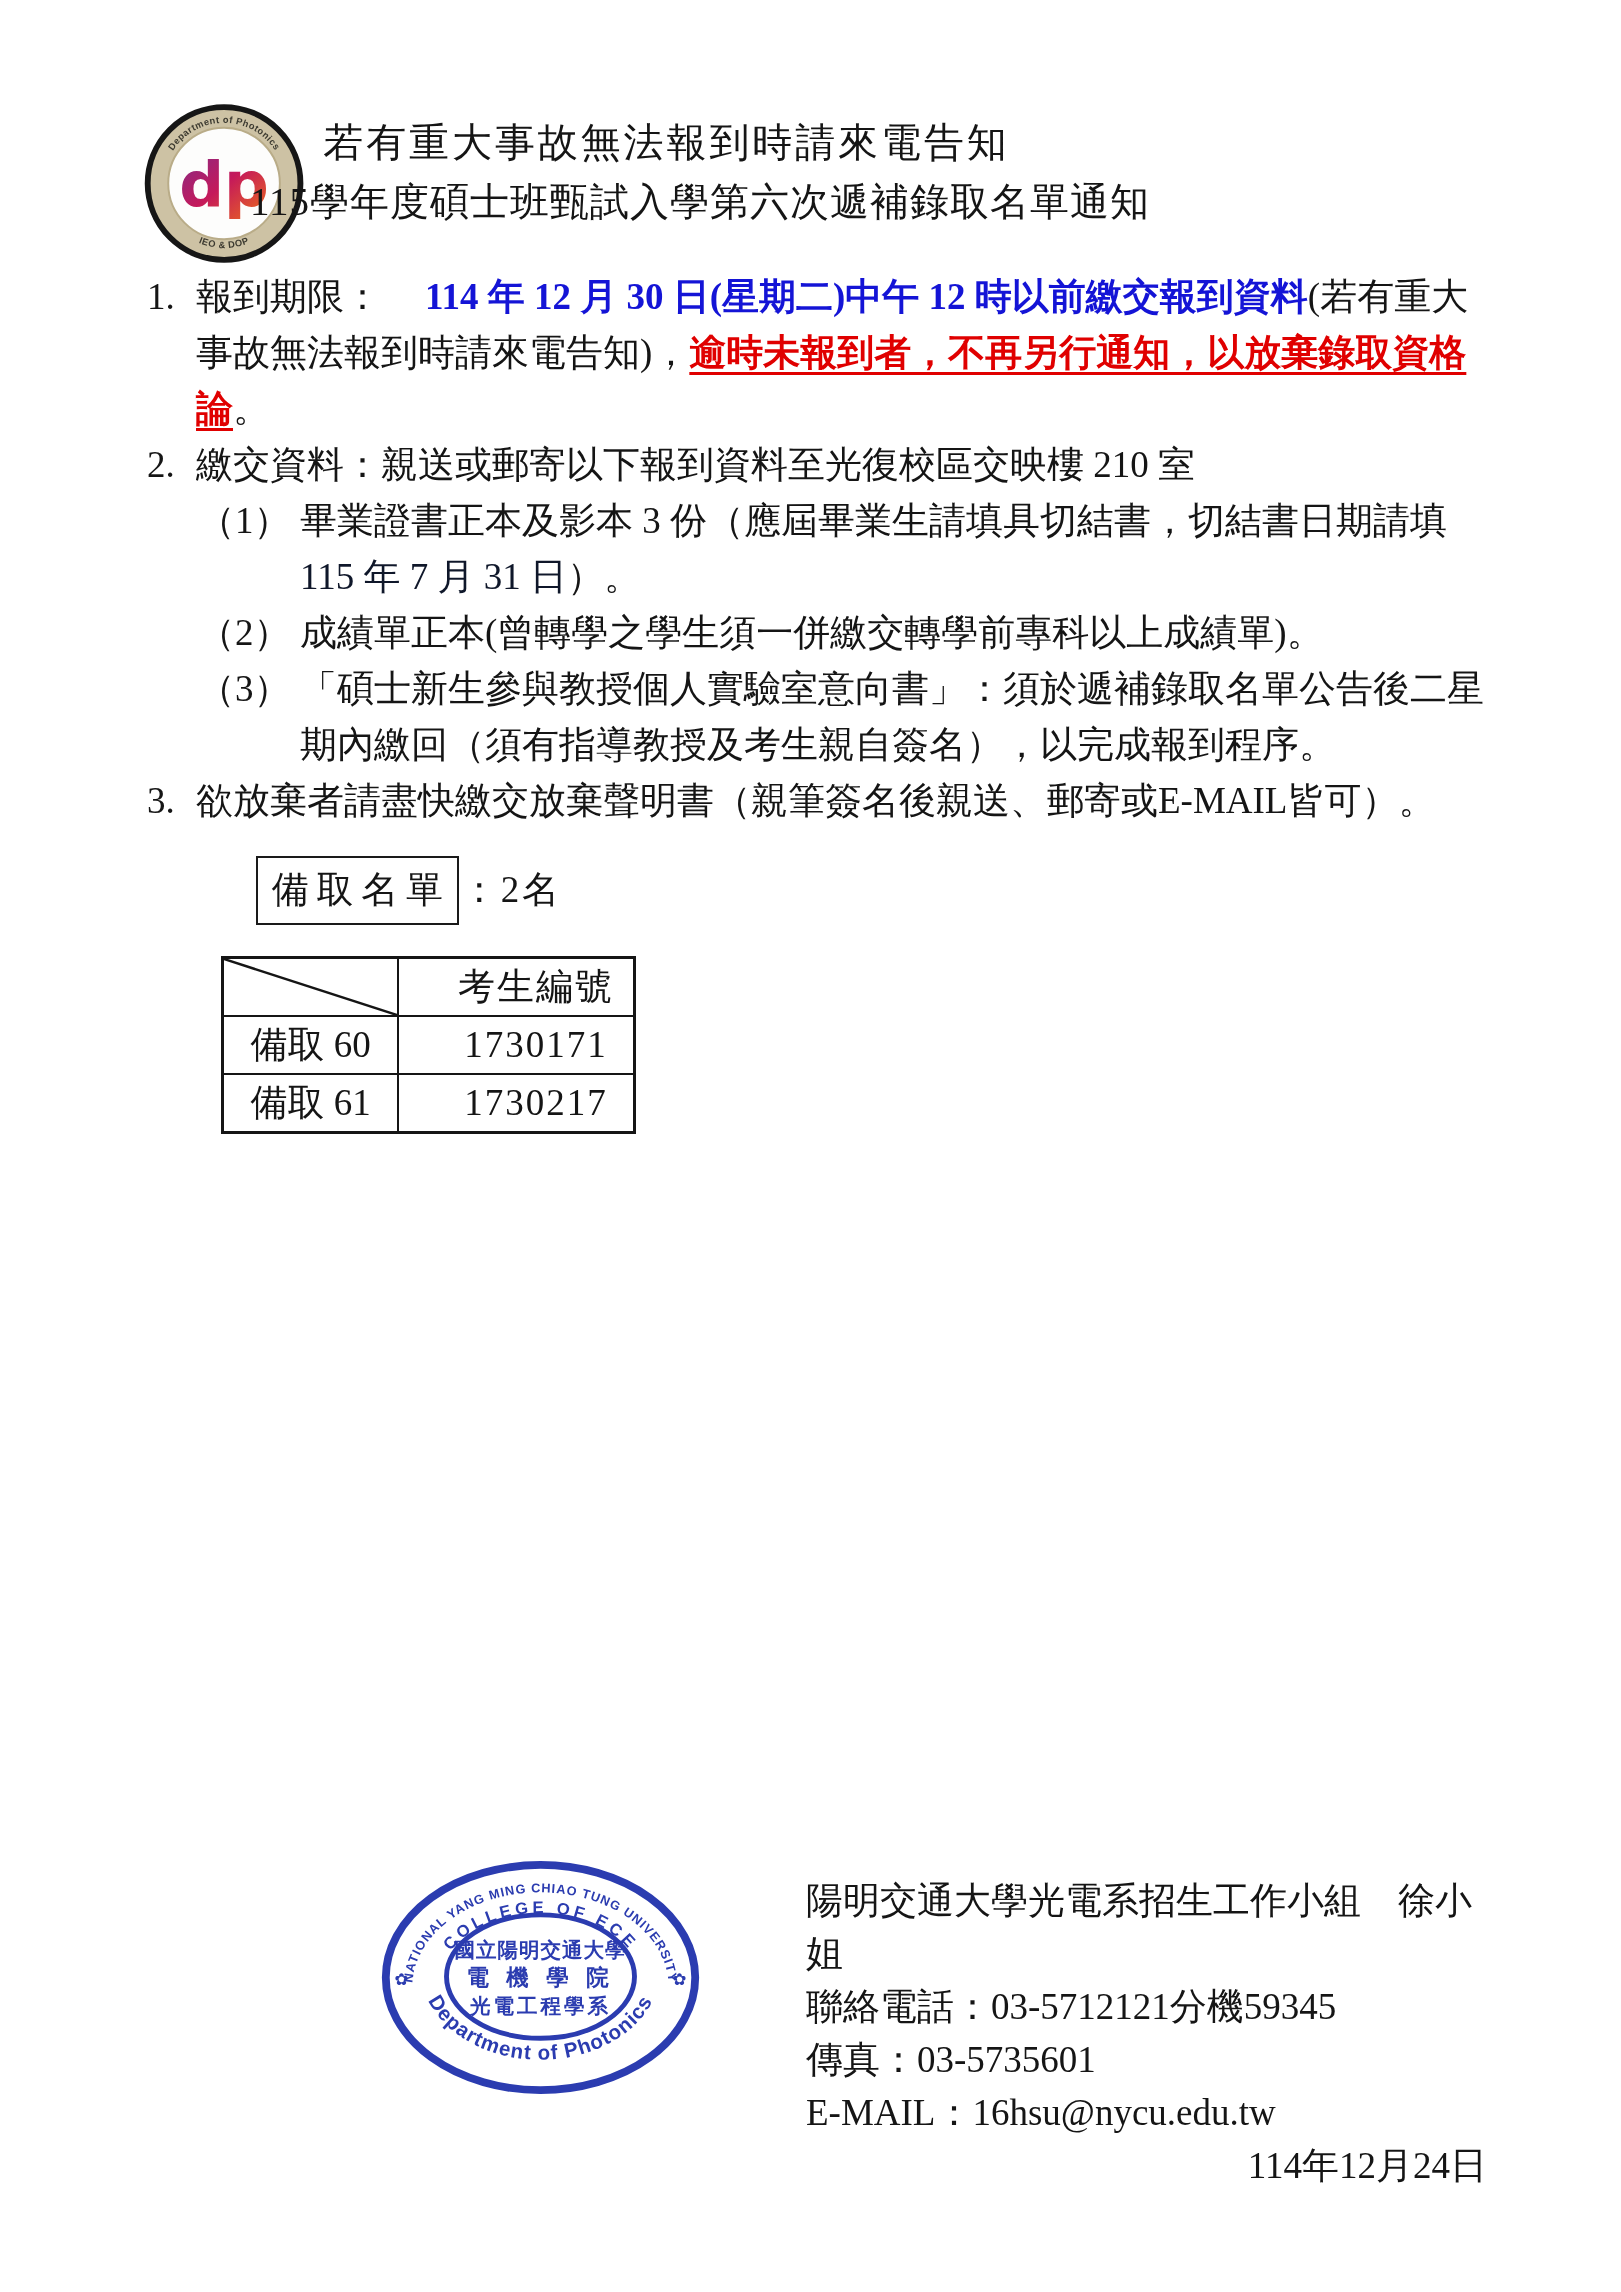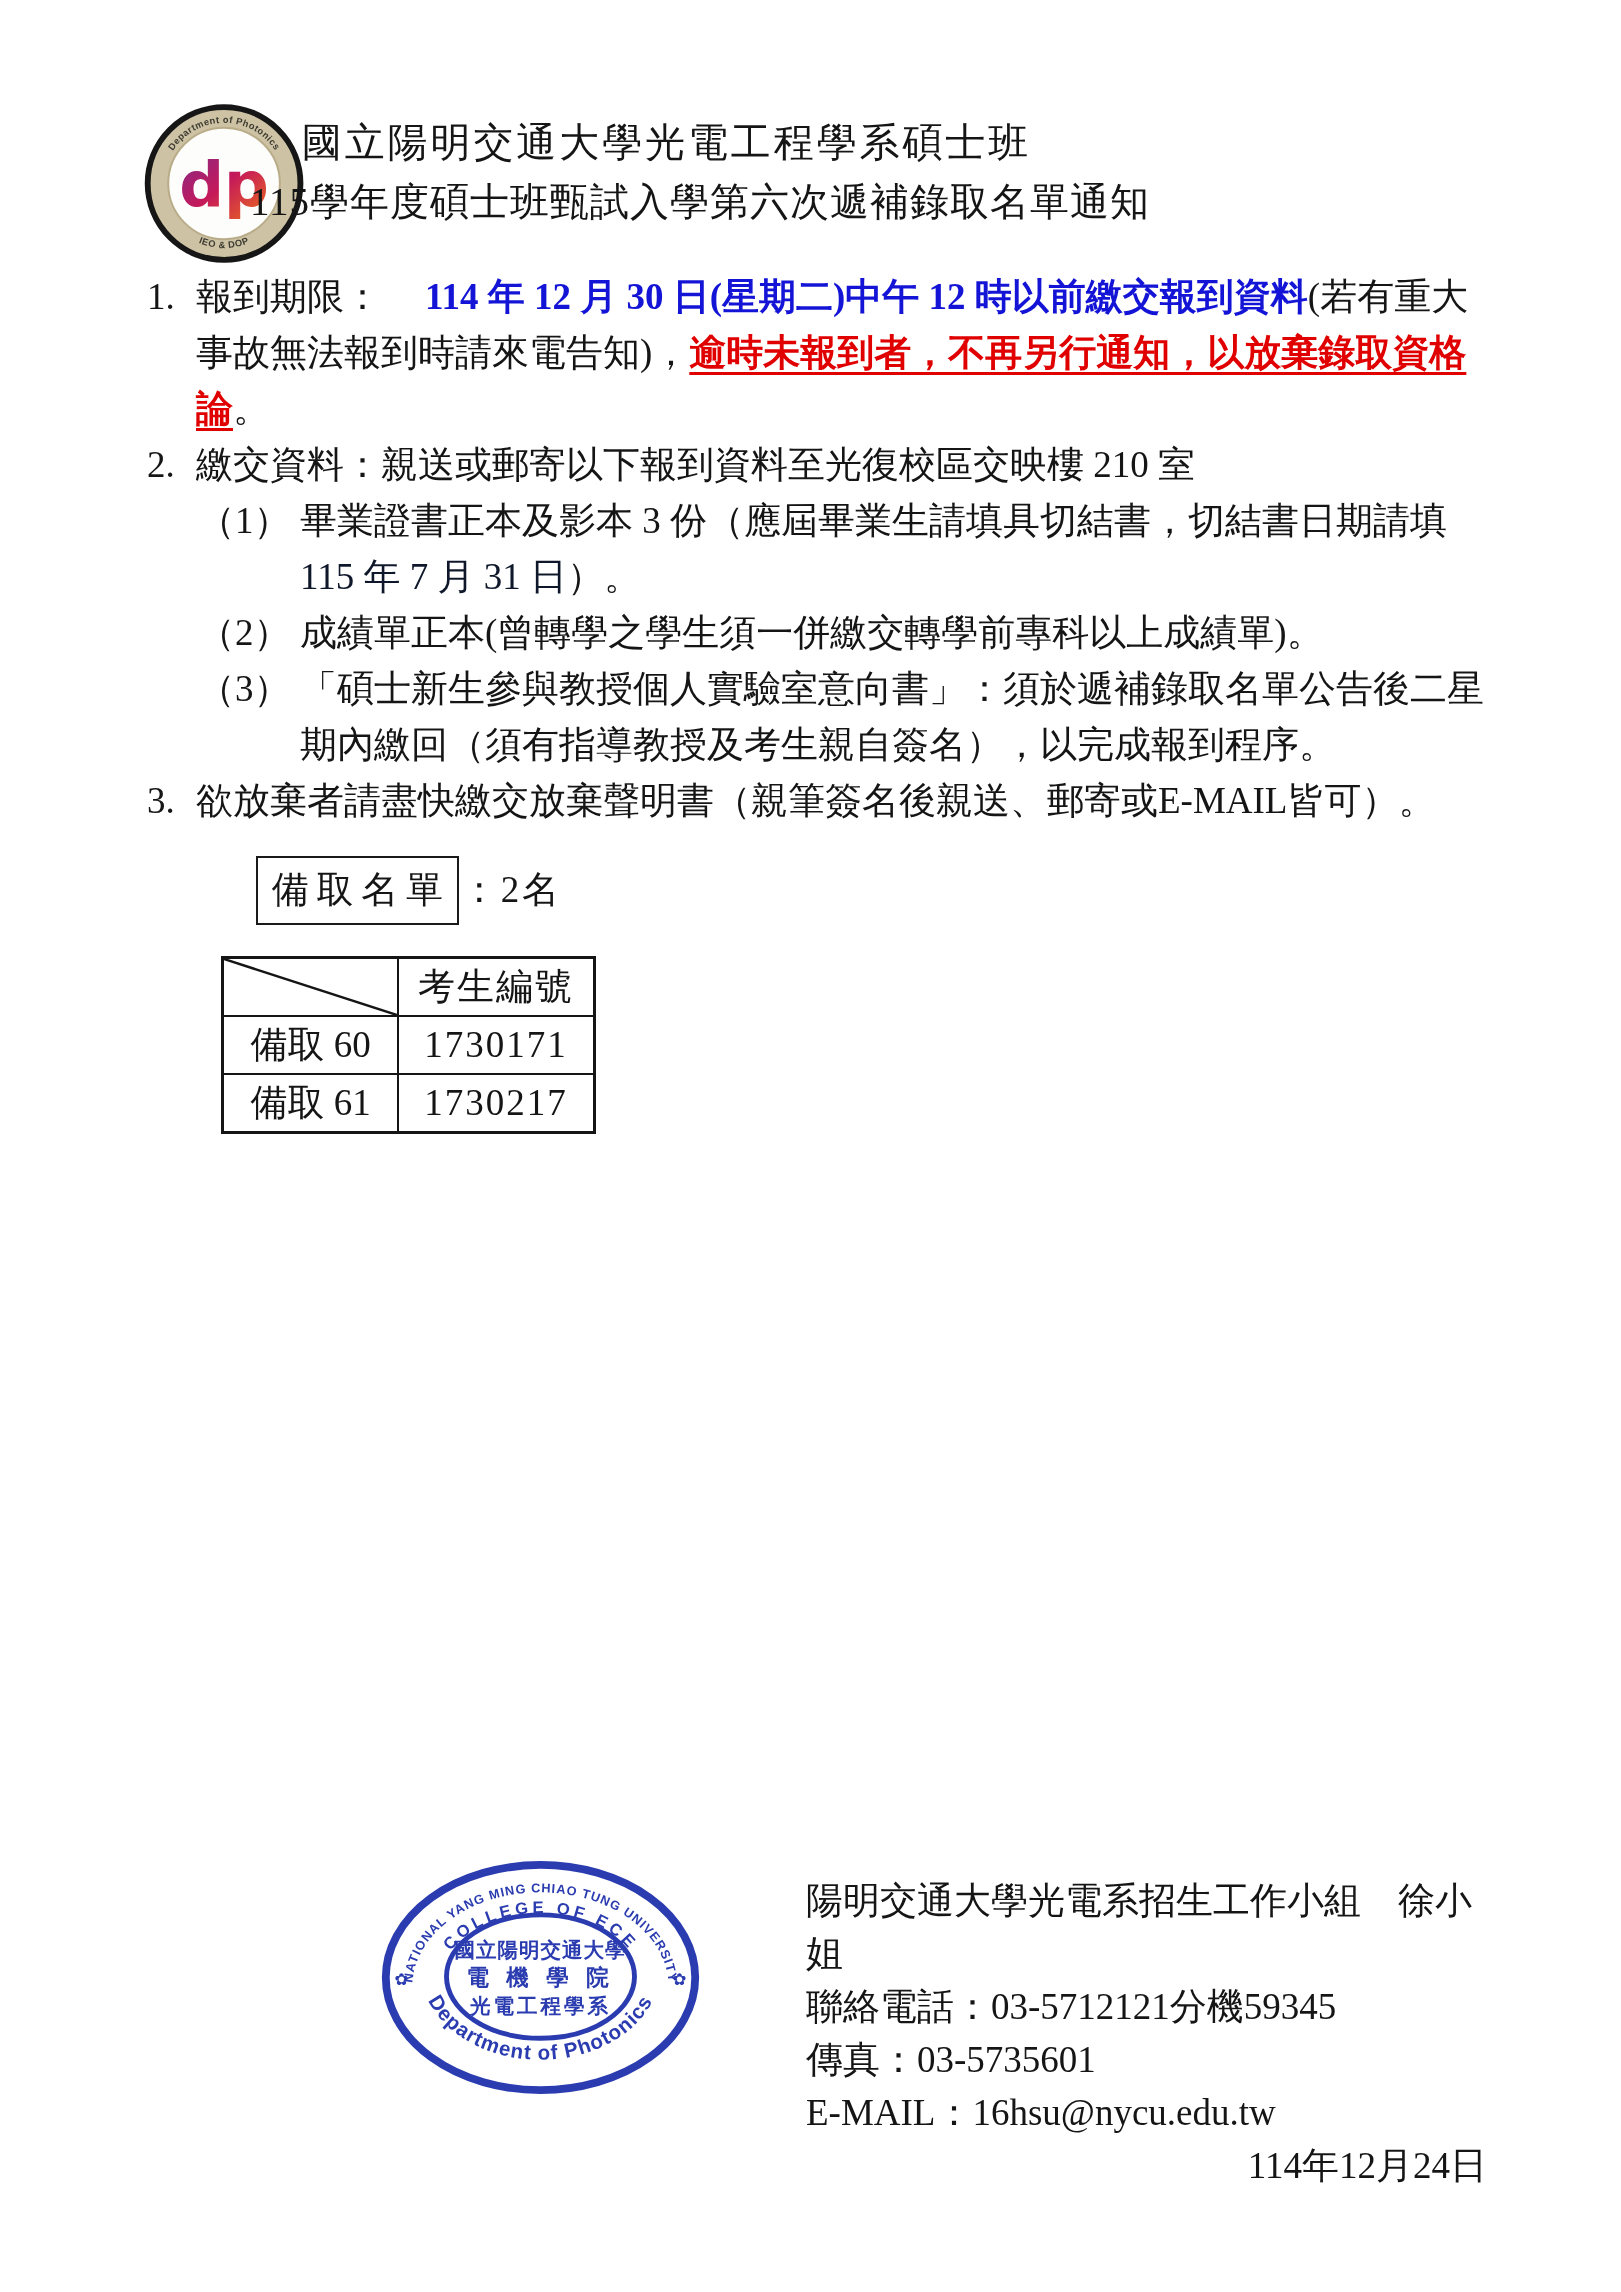--- a/index.html
+++ b/index.html
@@ -32,21 +32,21 @@
 
   
   .waitlist { margin-left:69px; margin-top:26.5px; display:flex; align-items:center; font-size:37px;padding-left:40px; }
   .waitlist-box { border:2.9px solid #1a1a1a; padding:4.9px 5.9px 4.9px 13.7px; letter-spacing:7.8px; }
   .waitlist-count { margin-left:2px; letter-spacing:2.9px; }
 
   
   .rank-table { margin-left:74px; margin-top:31px; border-collapse:collapse; border:3.9px solid #151515; }
   .rank-table td { border:2.9px solid #151515; height:56px; text-align:center; vertical-align:middle; font-size:37px; padding:0; }
   .rank-table td.c1 { width:173px; }
-  .rank-table td.c2 { width:194px; letter-spacing:2px; }
+  .rank-table td.c2 { width:194px; letter-spacing:2px;padding-left:40px; }
   .diag-cell { position:relative; }
   .diag-cell svg { position:absolute; left:0; top:0; width:100%; height:100%; display:block; }
   .head-id { letter-spacing:4.9px; }
 
   
   .stamp { position:absolute; left:376px; top:1858px; width:329px; height:243px; }
   .stamp-arc-sm { font-family:"Liberation Sans","DejaVu Sans",sans-serif; font-size:13px; font-weight:bold; letter-spacing:1px; }
   .stamp-arc-md { font-family:"Liberation Sans","DejaVu Sans",sans-serif; font-size:17px; font-weight:bold; letter-spacing:4px; }
   .stamp-arc-lg { font-family:"Liberation Sans","DejaVu Sans",sans-serif; font-size:21px; font-weight:bold; letter-spacing:1px; }
   .stamp-cjk { font-family:"Liberation Serif","DejaVu Serif",serif; font-weight:bold; }
@@ -72,21 +72,21 @@
       </defs>
       <circle cx="93" cy="87" r="78" fill="#CDC2A4" stroke="#161616" stroke-width="6"></circle>
       <circle cx="93" cy="87" r="57" fill="#FDFDFC" stroke="#B9AC88" stroke-width="2"></circle>
       <text class="badge-arc"><textPath href="#badgeTopArc" startOffset="50%" text-anchor="middle">Department of Photonics</textPath></text>
       <text class="badge-arc"><textPath href="#badgeBotArc" startOffset="50%" text-anchor="middle">IEO &amp; DOP</textPath></text>
       <text x="93" y="110" class="dp-text" fill="url(#dpGrad)" text-anchor="middle">dp</text>
     </svg>
   </div>
 
   <div class="header-title">
-    <div class="t1">國立陽明交通大學光電工程學系碩士班</div>
+    <div class="t1">若有重大事故無法報到時請來電告知</div>
     <div class="t2">115學年度碩士班甄試入學第六次遞補錄取名單通知</div>
   </div>
 
   <div class="main">
 
     <div class="num-item">
       <span class="num">1.</span>
       <div class="num-content"><span>報到期限：</span><span class="blue">114 年 12 月 30 日(星期二)中午 12 時以前繳交報到資料</span><span>(若有重大事故無法報到時請來電告知)，</span><span class="red-u">逾時未報到者，不再另行通知，以放棄錄取資格論</span><span>。</span></div>
     </div>
 

